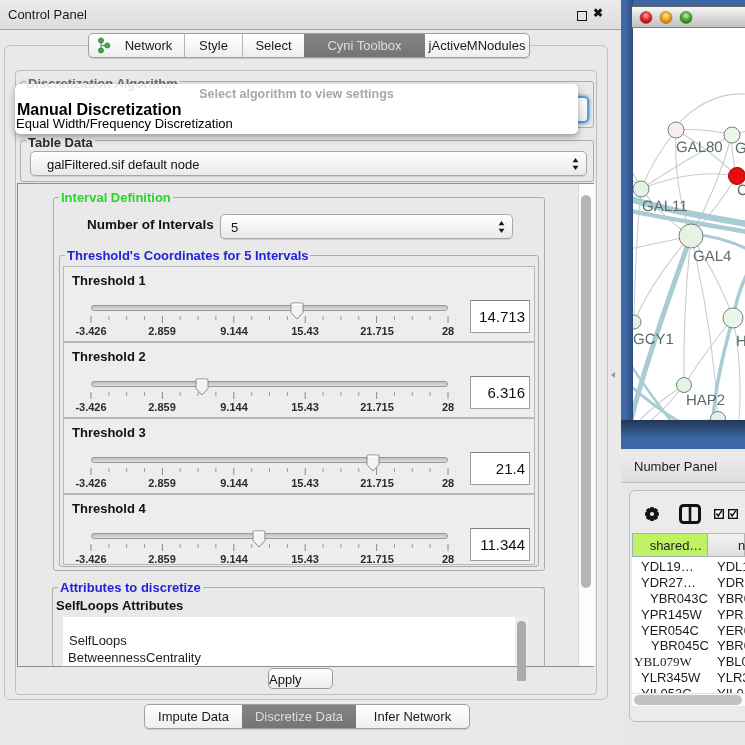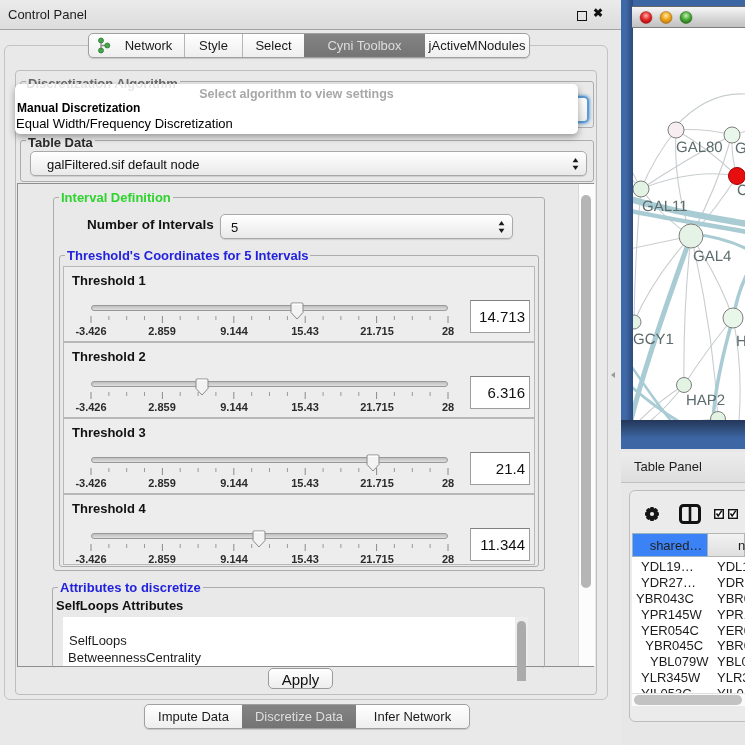--- a/index.html
+++ b/index.html
@@ -270,32 +270,32 @@
   <div class="abs" style="left:56px;top:598px;font-size:13px;font-weight:bold;color:#111;">SelfLoops Attributes</div>
   <div class="abs" style="left:63px;top:617px;width:452px;height:49px;background:#fff;overflow:hidden;">
     <div style="padding-left:6px;height:17px;line-height:17px;font-size:13px;color:#1c1c1c;margin-top:15px;">SelfLoops</div>
     <div style="padding-left:5px;height:17px;line-height:17px;font-size:13px;color:#1c1c1c;">BetweennessCentrality</div>
     <div style="padding-left:5px;height:17px;line-height:17px;font-size:13px;color:#1c1c1c;">TopologicalCoefficient</div>
   </div>
   <div class="abs" style="left:515px;top:617px;width:13px;height:49px;background:#ededed;"></div>
   <div class="abs" style="left:517px;top:621px;width:9px;height:60px;background:#ababab;border-radius:5px 5px 0 0;"></div>
 
   <div class="abs" style="left:268px;top:668px;width:65px;height:21px;border:1px solid #9a9a9a;border-radius:5px;
-       background:linear-gradient(#ffffff,#ededed);text-align:center;line-height:21px;font-size:15px;color:#111;
+       background:linear-gradient(#ffffff,#ededed);text-align:left;line-height:21px;font-size:13px;color:#111;
        box-sizing:border-box;">Apply</div>
 
   <div class="tabbar" style="left:144px;top:704px;width:324px;">
     <span class="seg" style="width:97px;padding:0;text-align:center;">Impute Data</span><span class="seg segsel" style="width:114px;padding:0;text-align:center;">Discretize Data</span><span class="seg" style="width:113px;padding:0;text-align:center;">Infer Network</span>
   </div>
 
   <div class="abs" style="left:15px;top:84px;width:563px;height:50px;background:#ffffff;
        border-radius:5px;box-shadow:0 3px 7px rgba(0,0,0,0.35);overflow:hidden;">
     <div class="abs" style="left:11px;top:-8px;font-size:13px;font-weight:bold;color:rgba(80,80,80,0.14);">Discretization Algorithm</div>
     <div class="abs" style="left:0;top:3px;width:100%;text-align:center;font-size:12.5px;font-weight:bold;color:#a8a8a8;">Select algorithm to view settings</div>
-    <div class="abs" style="left:2px;top:17px;font-size:12px;font-weight:bold;color:#000;">Manual Discretization</div>
+    <div class="abs" style="left:2px;top:17px;font-size:16px;font-weight:bold;color:#000;">Manual Discretization</div>
     <div class="abs" style="left:1px;top:32px;font-size:13px;color:#000;">Equal Width/Frequency Discretization</div>
   </div>
 
   <div class="abs" style="left:611px;top:372px;width:0;height:0;border-top:3px solid transparent;
        border-bottom:3px solid transparent;border-right:4px solid #9a9a9a;"></div>
 
   <div class="abs" style="left:621px;top:0;width:124px;height:449px;background:#3c66a4;"></div>
 
   <div class="abs" style="left:621px;top:0;width:12px;height:420px;background:linear-gradient(90deg,#3e68a6 40%,#33548b 80%,#2c4a7e);"></div>
   <div class="abs" style="left:621px;top:420px;width:124px;height:18px;background:linear-gradient(#24365a,#31507f 55%,#3c66a4);"></div>
@@ -387,21 +387,21 @@
         <text x="103" y="318">H</text>
         <text x="53" y="377">HAP2</text>
       </g>
 
     </svg>
   </div>
 
   <div class="abs" style="left:621px;top:449px;width:124px;height:296px;background:#e7e7e7;"></div>
   <div class="abs" style="left:621px;top:452px;width:124px;height:30px;
        background:linear-gradient(#ececec,#dedede);border-bottom:1px solid #c0c0c0;">
-    <div class="abs" style="left:13px;top:7px;font-size:13px;color:#1c1c1c;">Table Panel</div>
+    <div class="abs" style="left:13px;top:7px;font-size:13px;color:#1c1c1c;">Number Panel</div>
   </div>
   <div class="abs" style="left:629px;top:490px;width:130px;height:230px;background:#ebebeb;
        border:1px solid #bdbdbd;border-radius:6px;"></div>
 
   <svg width="16" height="16" viewBox="0 0 16 16" style="position:absolute;left:644px;top:506px;">
     <g fill="#151515">
       <rect x="1" y="5.8" width="14" height="4.4" rx="1.6"></rect>
       <rect x="1" y="5.8" width="14" height="4.4" rx="1.6" transform="rotate(45 8 8)"></rect>
       <rect x="1" y="5.8" width="14" height="4.4" rx="1.6" transform="rotate(90 8 8)"></rect>
       <rect x="1" y="5.8" width="14" height="4.4" rx="1.6" transform="rotate(135 8 8)"></rect>
@@ -415,32 +415,32 @@
   </svg>
   <svg width="26" height="10" viewBox="0 0 26 10" style="position:absolute;left:714px;top:509px;">
     <rect x="0.7" y="0.7" width="8.6" height="8.6" fill="#fff" stroke="#111" stroke-width="1.4"></rect>
     <path d="M2.5 4.5 L4.2 7 L7.8 1.6" fill="none" stroke="#111" stroke-width="1.5"></path>
     <rect x="14.7" y="0.7" width="8.6" height="8.6" fill="#fff" stroke="#111" stroke-width="1.4"></rect>
     <path d="M16.5 4.5 L18.2 7 L21.8 1.6" fill="none" stroke="#111" stroke-width="1.5"></path>
   </svg>
 
   <div class="abs" style="left:632px;top:533px;width:113px;height:173px;background:#fff;overflow:hidden;">
 
-    <div class="abs" style="left:0;top:0;width:76px;height:24px;background:#3b82f6;border:1px solid #9ab4c2;
+    <div class="abs" style="left:0;top:0;width:76px;height:24px;background:#bef264;border:1px solid #9ab4c2;
          box-sizing:border-box;text-align:center;text-indent:12px;font-size:13px;color:#222;line-height:23px;">shared…</div>
     <div class="abs" style="left:76px;top:0;width:37px;height:24px;background:linear-gradient(#f2f2f2,#dfdfdf);
          border:1px solid #b5b5b5;border-left:0;box-sizing:border-box;font-size:13px;color:#222;line-height:23px;padding-left:30px;">n</div>
     <div class="abs" style="left:0;top:26px;">
       <div class="rowtxt" style="padding-left:9px;">YDL19…</div>
       <div class="rowtxt" style="padding-left:9px;">YDR27…</div>
-      <div class="rowtxt" style="padding-left:4px;">YBR043C</div>
+      <div class="rowtxt" style="padding-left:18px;">YBR043C</div>
       <div class="rowtxt" style="padding-left:9px;">YPR145W</div>
       <div class="rowtxt" style="padding-left:9px;">YER054C</div>
-      <div class="rowtxt" style="padding-left:8px;text-align:center;">YBR045C</div>
-      <div class="rowtxt" style="padding-left:18px;">YBL079W</div>
+      <div class="rowtxt" style="padding-left:19px;">YBR045C</div>
+      <div class="rowtxt" style="padding-left:2px;font-family:Liberation Serif, serif;">YBL079W</div>
       <div class="rowtxt" style="padding-left:9px;">YLR345W</div>
       <div class="rowtxt" style="padding-left:9px;">YIL053C</div>
     </div>
     <div class="abs" style="left:85px;top:26px;">
       <div class="rowtxt">YDL1</div>
       <div class="rowtxt">YDR2</div>
       <div class="rowtxt">YBR0</div>
       <div class="rowtxt">YPR1</div>
       <div class="rowtxt">YER0</div>
       <div class="rowtxt">YBR0</div>

